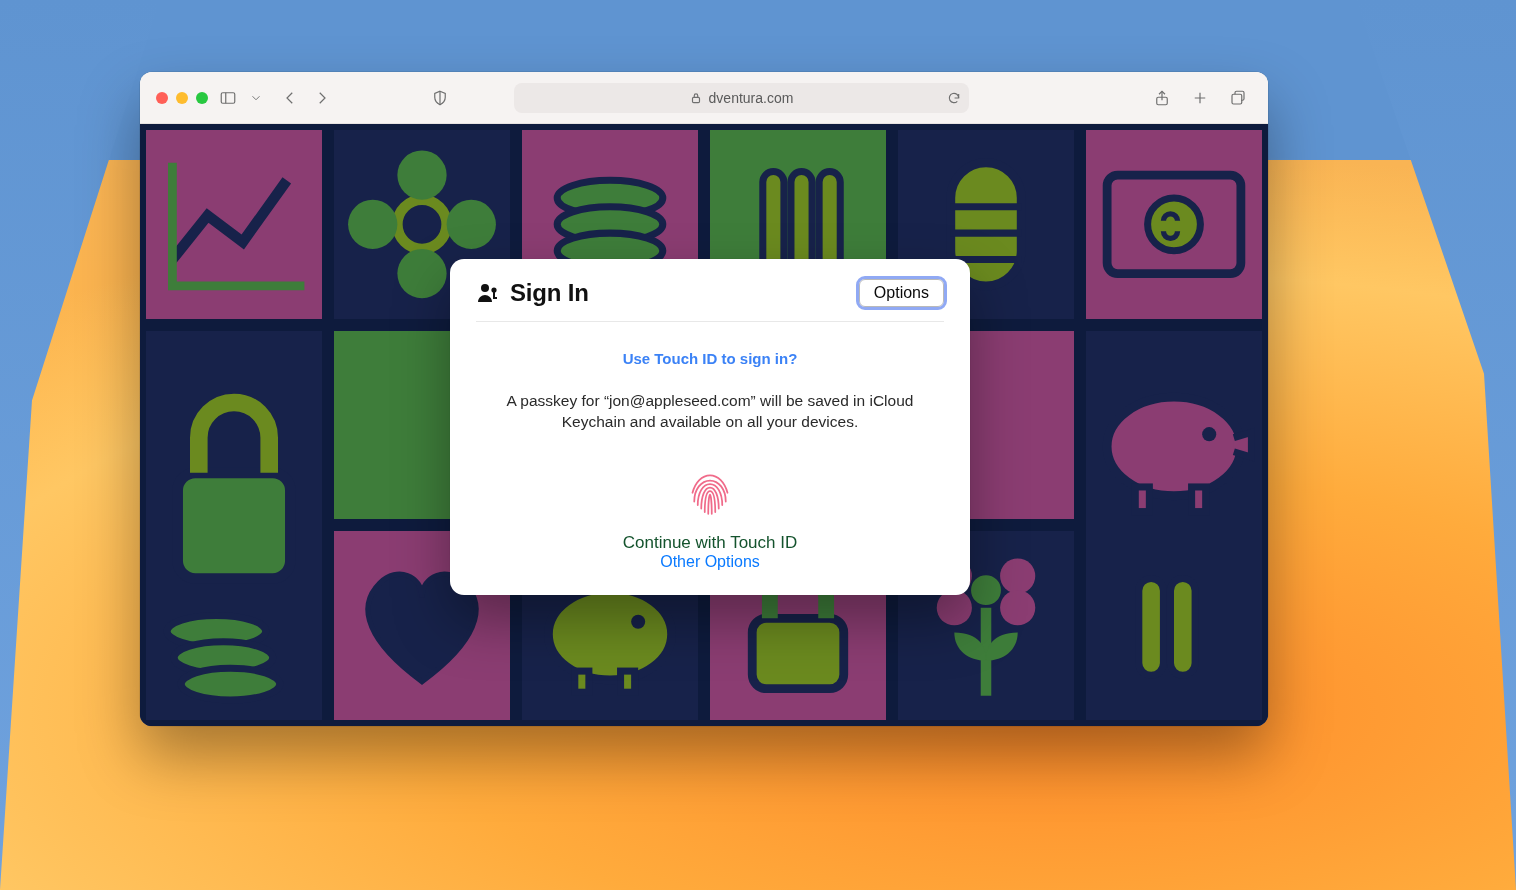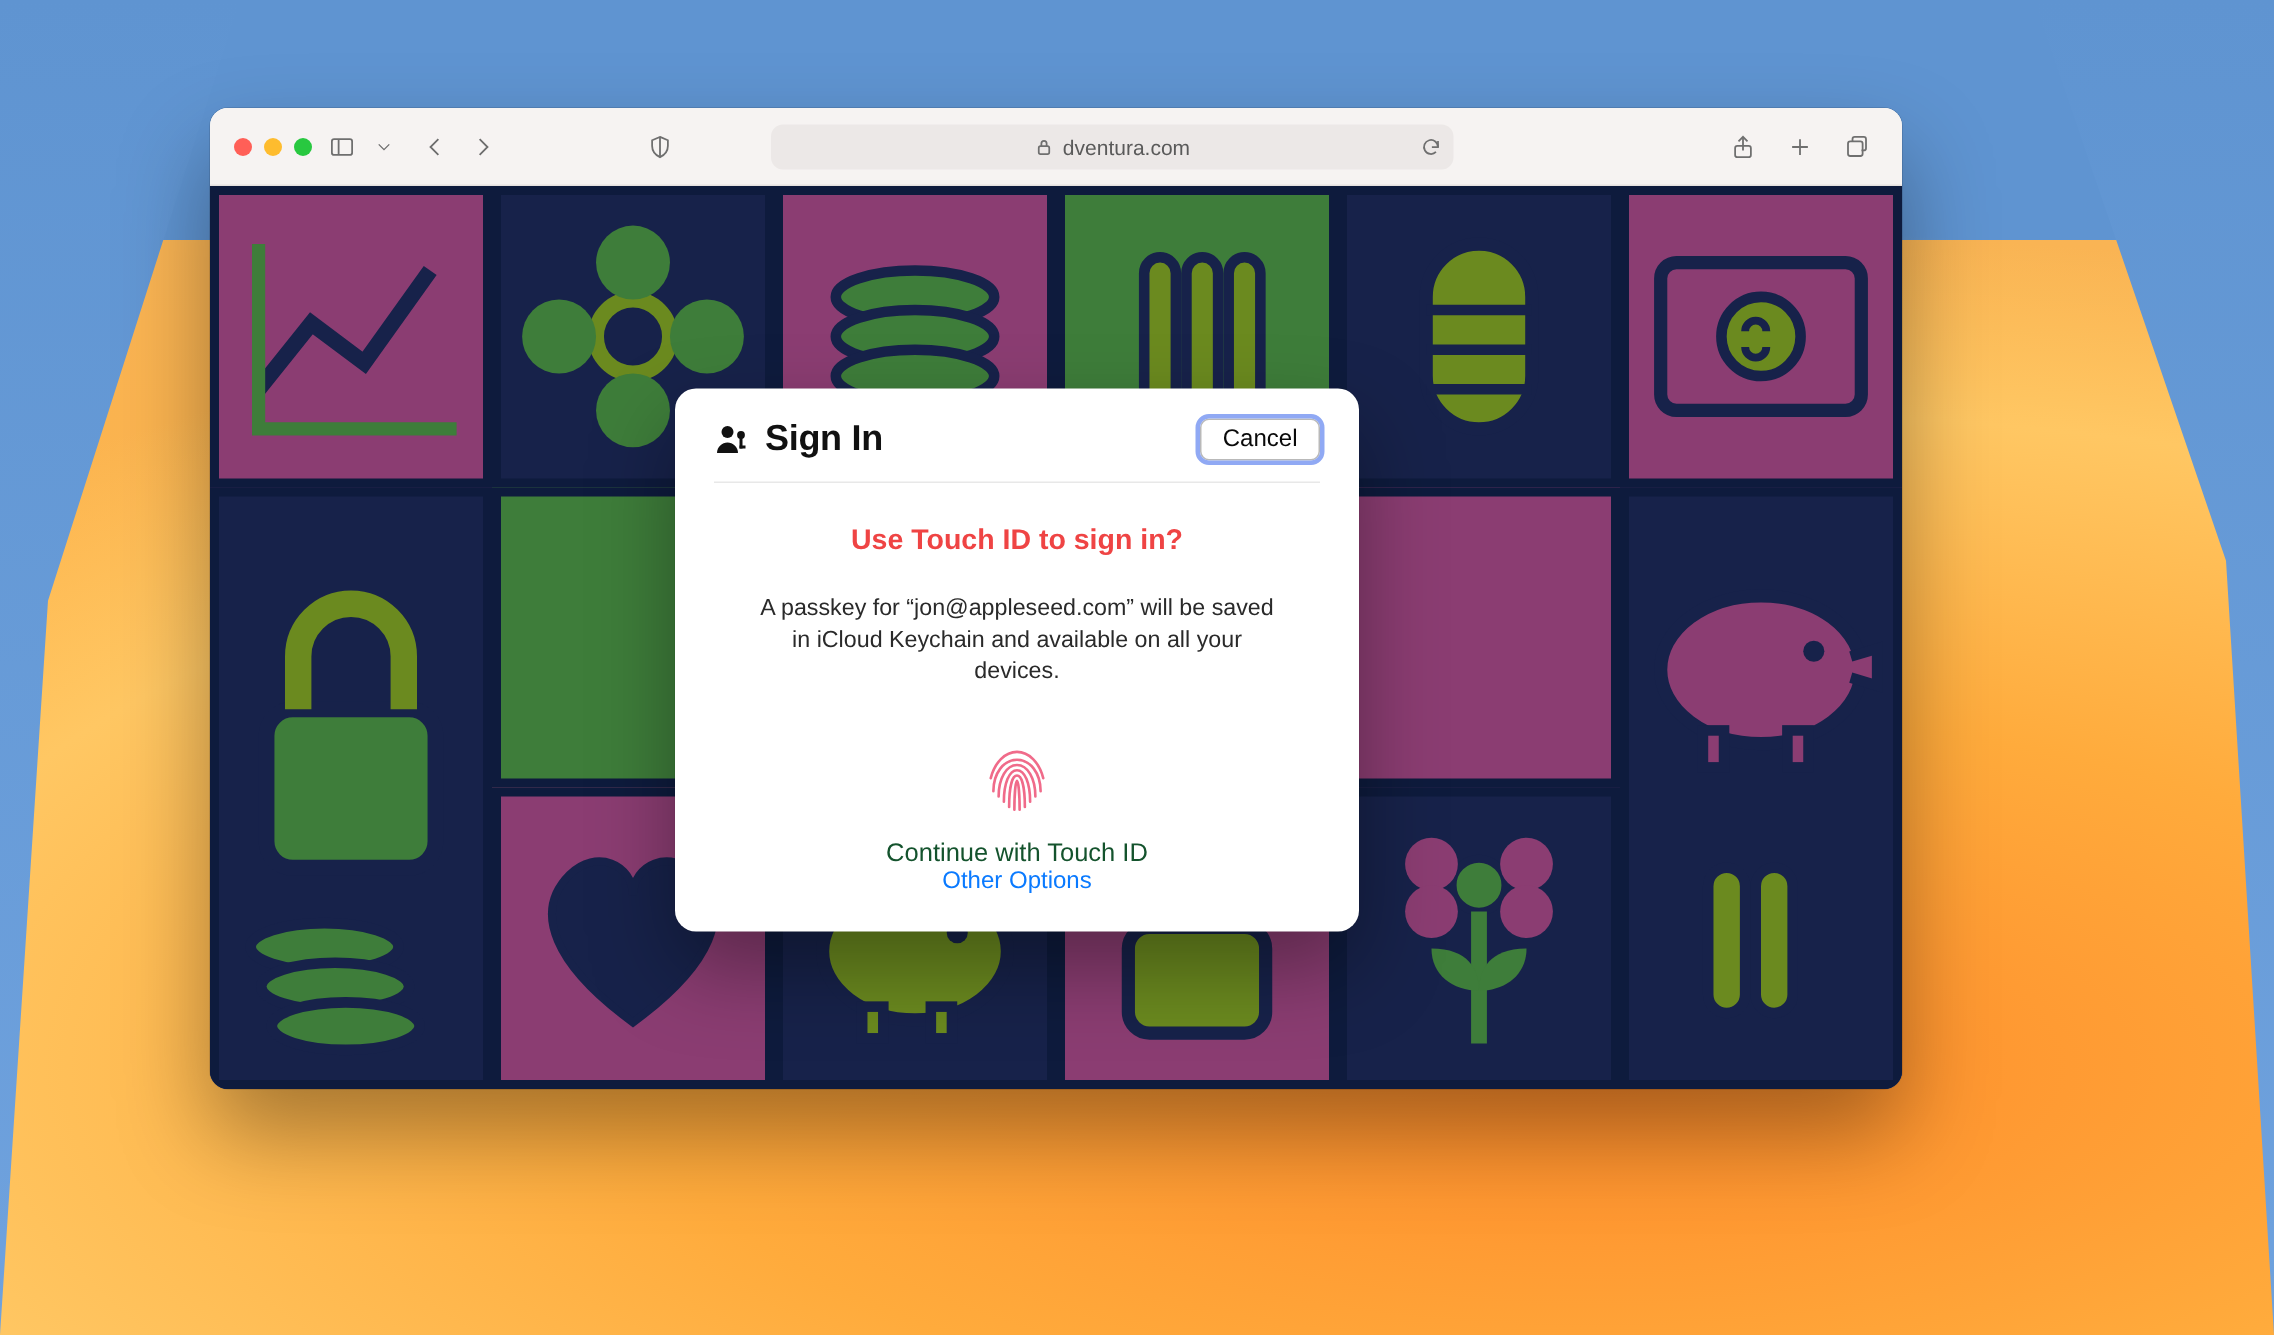--- a/index.html
+++ b/index.html
@@ -87,21 +87,21 @@
   }
   .mosaic { position:absolute; inset:0; display:grid; grid-template-columns: repeat(6, 1fr); grid-template-rows: repeat(3, 1fr);}
   .tile { border:6px solid #0e1b3d; position:relative; overflow:hidden; }
   .t-navy{background:#17224a;} .t-pink{background:#8b3d72;} .t-green{background:#3e7d3a;}
   .tile svg{ position:absolute; inset:0; width:100%; height:100%; }
 
   
   .panel {
     position:absolute;
     left: 310px; top: 135px;
-    width: 456px;
+    width: 520px;
     background:#fff;
     border-radius:14px;
     box-shadow: 0 25px 55px rgba(0,0,0,.35), 0 0 0 .5px rgba(0,0,0,.05);
     padding: 20px 26px 24px;
   }
   .panel-header {
     display:flex; align-items:center; justify-content:space-between;
     padding-bottom:14px;
     border-bottom:1px solid #e8e8e8;
   }
@@ -110,21 +110,21 @@
   .cancel-btn {
     font-size:16px; color:#0a0a0a;
     padding: 4px 14px;
     border-radius:6px;
     background:#fff;
     outline: 3px solid #90a9f4;
     border: 1px solid #b9b9b9;
     cursor:pointer;
   }
   .panel-body { text-align:center; padding-top:28px; }
-  .prompt-title{ font-size:19px; font-weight:700; color:#ef4444; }
+  .prompt-title{ font-size:15px; font-weight:700; color:#3b82f6; }
   .prompt-sub { font-size:15.5px; color:#2a2a2a; margin-top:24px; line-height:1.35; padding:0 30px;}
   .touch-icon { width:56px; height:56px; margin:30px auto 14px; display:block; color:#f06b8a; }
   .continue-lbl{ font-size:17px; color:#14532d;margin-top:13px; }
   .other-link { display:block; font-size:16px; color:#0a7aff; text-decoration:none; cursor:pointer;}
 </style>
 </head>
 <body>
 
 <div class="wallpaper"></div>
 
@@ -321,21 +321,21 @@
         <div class="panel-title-row">
           <svg width="24" height="24" viewBox="0 0 24 24" fill="#111">
             <circle cx="9" cy="7" r="4"></circle>
             <path d="M2 21c0-4 3.5-7 7-7s7 3 7 7z"></path>
             <circle cx="18" cy="9" r="2.6" fill="#111"></circle>
             <rect x="17" y="11" width="2" height="7" fill="#111"></rect>
             <rect x="17" y="16" width="4" height="2" fill="#111"></rect>
           </svg>
           <div class="panel-title">Sign In</div>
         </div>
-        <button class="cancel-btn">Cancel</button>
+        <button class="cancel-btn">Options</button>
       </div>
 
       <div class="panel-body">
         <div class="prompt-title">Use Touch ID to sign in?</div>
         <div class="prompt-sub">A passkey for “jon@appleseed.com” will be saved in iCloud Keychain and available on all your devices.</div>
 
         <svg class="touch-icon" viewBox="0 0 64 64" fill="none" stroke="#f06b8a" stroke-width="2" stroke-linecap="round">
           <path d="M14 44c0-14 8-24 18-24s18 10 18 24"></path>
           <path d="M18 48c0-14 6-24 14-24s14 10 14 24"></path>
           <path d="M22 52c0-14 4-24 10-24s10 10 10 24"></path>

